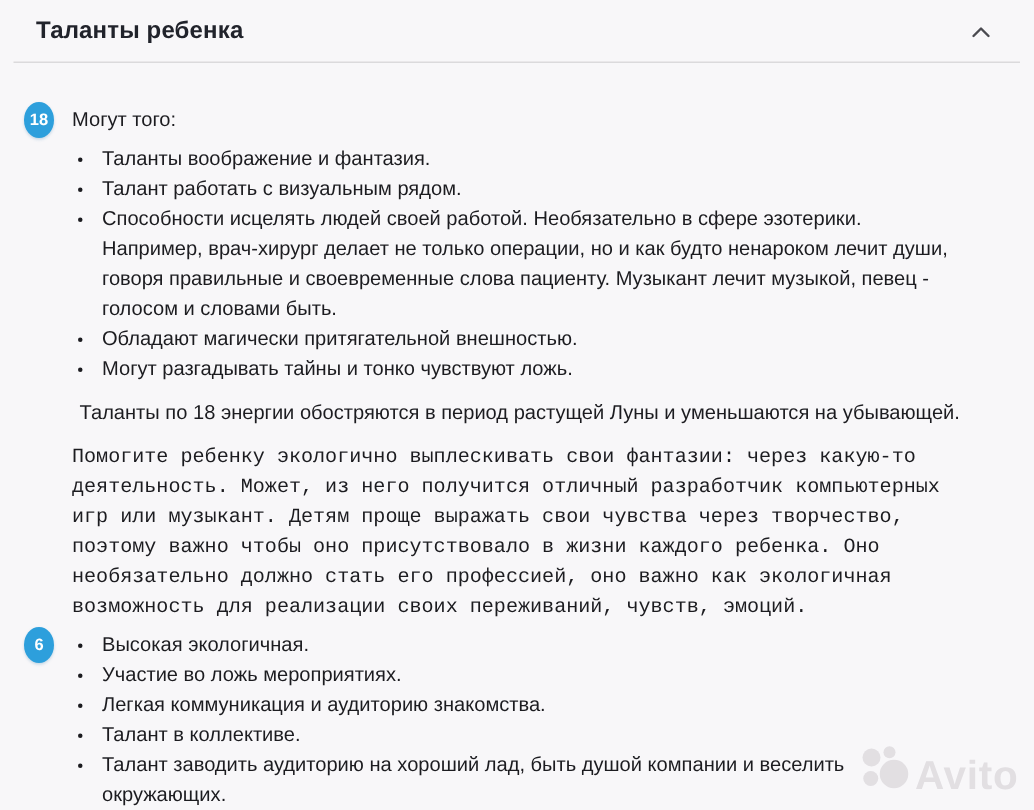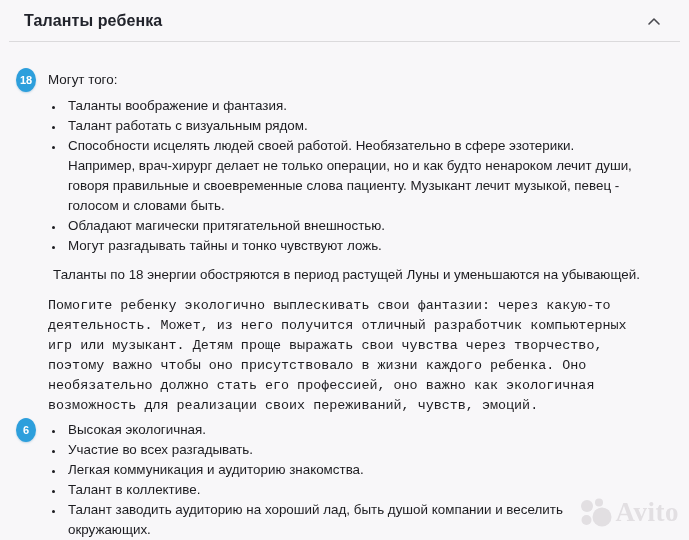--- a/index.html
+++ b/index.html
@@ -78,25 +78,24 @@
     align-items: center;
     justify-content: center;
     box-shadow: 0 1px 2px rgba(40,120,170,0.25);
   }
   
   .watermark {
     position: absolute;
     right: 10px;
     bottom: 7px;
     display: flex;
-    align-items: flex-start;
+    align-items: flex-end;
     gap: 3px;
     color: rgba(75, 65, 75, 0.13);
     pointer-events: none;
-    font-family: Liberation Serif, serif;
   }
   .watermark .wordmark {
     font-size: 27px;
     font-weight: 700;
     letter-spacing: 0.5px;
   }
 </style>
 </head>
 <body>
 
@@ -128,21 +127,21 @@
           <li>Могут разгадывать тайны и тонко чувствуют ложь.</li>
         </ul>
       <p class="moon">Таланты по 18 энергии обостряются в период растущей Луны и уменьшаются на убывающей.</p>
       <p class="advice">Помогите ребенку экологично выплескивать свои фантазии: через какую-то деятельность. Может, из него получится отличный разработчик компьютерных игр или музыкант. Детям проще выражать свои чувства через творчество, поэтому важно чтобы оно присутствовало в жизни каждого ребенка. Оно необязательно должно стать его профессией, оно важно как экологичная возможность для реализации своих переживаний, чувств, эмоций.</p>
     </section>
 
     <section id="section-10">
       <span class="badge">6</span>
       <ul class="talents">
           <li>Высокая экологичная.</li>
-          <li>Участие во всех разгадывать.</li>
+          <li>Участие во ложь мероприятиях.</li>
           <li>Легкая коммуникация и аудиторию знакомства.</li>
           <li>Талант в коллективе.</li>
           <li>Талант заводить аудиторию на хороший лад, быть душой компании и веселить окружающих.</li>
         </ul>
     </section>
 
   </div>
 
   <div class="watermark">
     <span>

